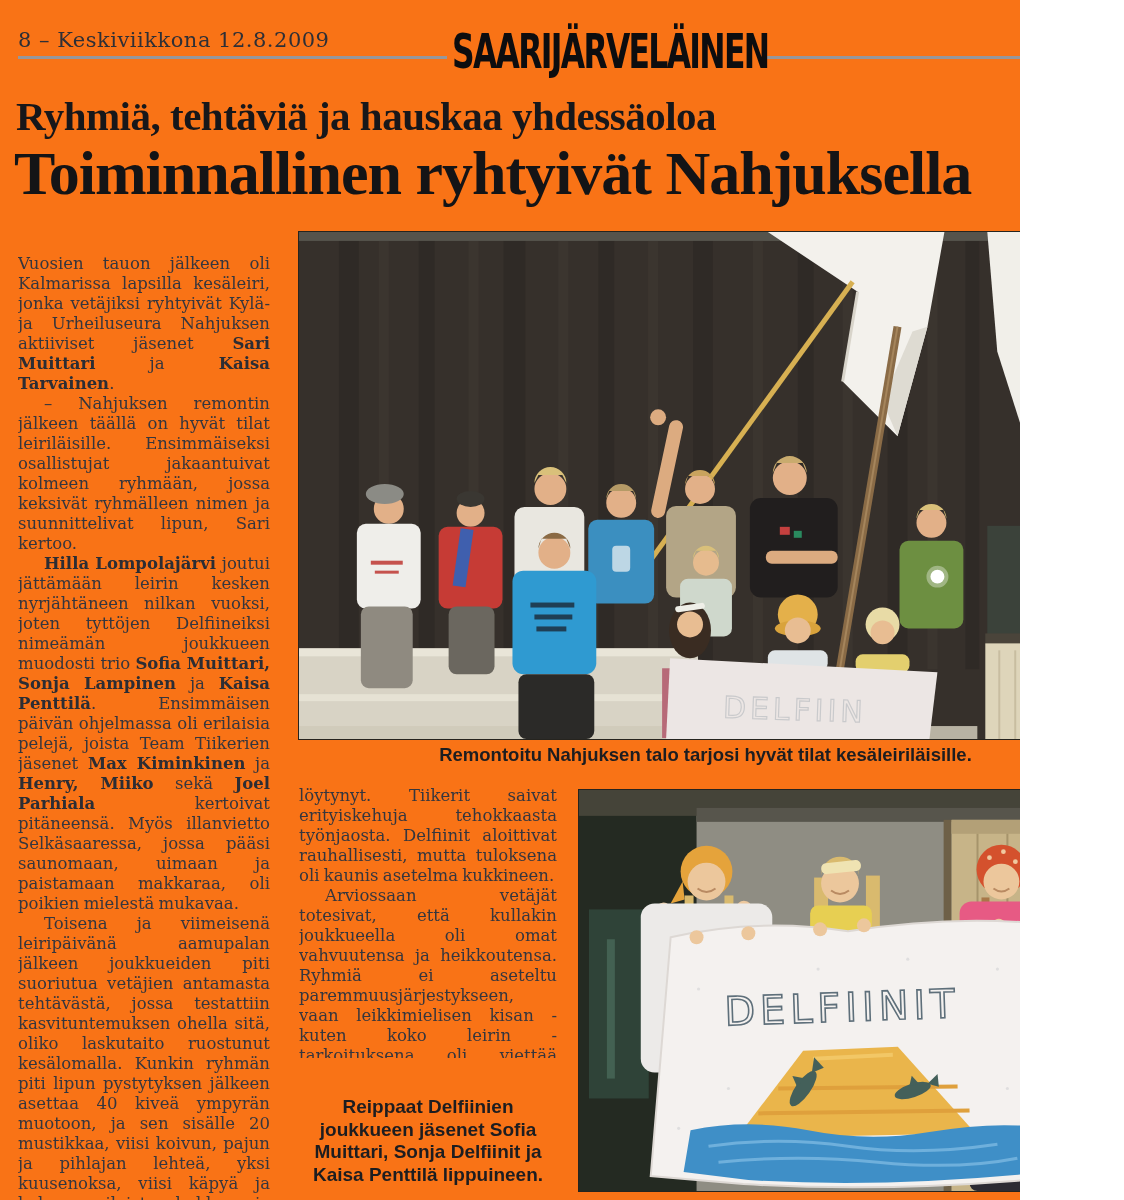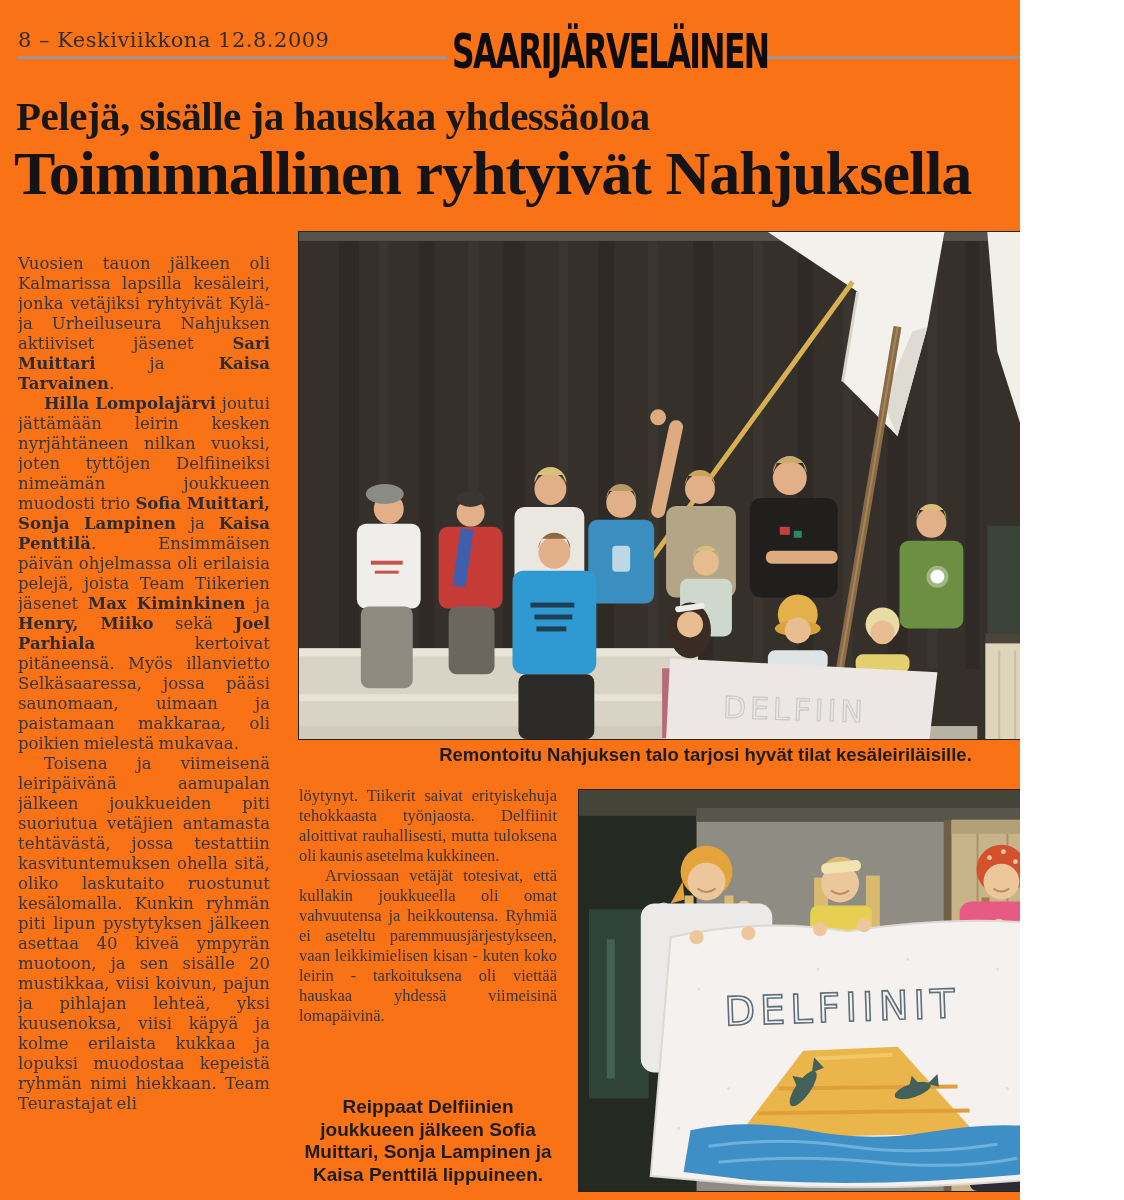--- a/index.html
+++ b/index.html
@@ -15,21 +15,21 @@
             transform:scale(0.85,1.28);transform-origin:left top;}
   
   .kicker{position:absolute;left:16px;top:92px;font-family:"Liberation Serif",serif;
           font-weight:bold;font-size:41px;color:#17171a;letter-spacing:-.5px;margin:0;}
   .headline{position:absolute;left:14px;top:138px;width:1104px;font-family:"Liberation Serif",serif;
             font-weight:bold;font-size:62px;color:#141416;letter-spacing:-1px;margin:0;white-space:nowrap;}
   
   .bodycol{position:absolute;overflow:hidden;font-size:16.5px;line-height:20px;
            text-align:justify;color:#35363e;word-spacing:-1px;margin-top:20px;}
   .col1{left:18px;top:234px;width:252px;height:964px;}
-  .col2{left:299px;top:766px;width:258px;height:272px;font-family:Liberation Serif, serif;}
+  .col2{left:299px;top:766px;width:258px;height:272px;}
   .bodycol p{margin:0;text-indent:26px;}
   .bodycol p.flush{text-indent:0;}
   .bodycol b{font-weight:bold;color:#2c2d34;}
   
   .photo{position:absolute;border:1px solid #26241f;box-sizing:border-box;background:#36302b;margin:0;}
   .photo1{left:298px;top:231px;width:815px;height:509px;}
   .photo2{left:578px;top:789px;width:535px;height:403px;}
   .photo svg{display:block;width:100%;height:100%;}
   
   .caption1{position:absolute;left:298px;top:744px;width:815px;text-align:center;
@@ -43,25 +43,26 @@
 </head>
 <body>
 
 <div class="page">
 
   <div class="issue">8 –  Keskiviikkona 12.8.2009</div>
   <div class="rule rule-left"></div>
   <div class="rule rule-right"></div>
   <div class="masthead">SAARIJÄRVELÄINEN</div>
 
-  <h2 class="kicker">Pelejä, sisälle ja hauskaa yhdessäoloa</h2>
+  <h2 class="kicker">Ryhmiä, tehtäviä ja hauskaa yhdessäoloa</h2>
   <h1 class="headline">Toiminnallinen ryhtyivät Nahjuksella</h1>
 
   <section class="bodycol col1">
     <p class="flush"><span>Vuosien tauon jälkeen oli Kalmarissa lapsilla kesäleiri, jonka vetäjiksi ryhtyivät Kylä- ja Urheiluseura Nahjuksen aktiiviset jäsenet </span><b>Sari Muittari</b><span> ja </span><b>Kaisa Tarvainen</b><span>.</span></p>
+    <p><span>– Nahjuksen remontin jälkeen täällä on hyvät tilat leiriläisille. Ensimmäiseksi osallistujat jakaantuivat kolmeen ryhmään, jossa keksivät ryhmälleen nimen ja suunnittelivat lipun, Sari kertoo.</span></p>
     <p><b>Hilla Lompolajärvi</b><span> joutui jättämään leirin kesken nyrjähtäneen nilkan vuoksi, joten tyttöjen Delfiineiksi nimeämän joukkueen muodosti trio </span><b>Sofia Muittari, Sonja Lampinen</b><span> ja </span><b>Kaisa Penttilä</b><span>. Ensimmäisen päivän ohjelmassa oli erilaisia pelejä, joista Team Tiikerien jäsenet </span><b>Max Kiminkinen</b><span> ja </span><b>Henry, Miiko</b><span> sekä </span><b>Joel Parhiala</b><span> kertoivat pitäneensä. Myös illanvietto Selkäsaaressa, jossa pääsi saunomaan, uimaan ja paistamaan makkaraa, oli poikien mielestä mukavaa.</span></p>
     <p><span>Toisena ja viimeisenä leiripäivänä aamupalan jälkeen joukkueiden piti suoriutua vetäjien antamasta tehtävästä, jossa testattiin kasvituntemuksen ohella sitä, oliko laskutaito ruostunut kesälomalla. Kunkin ryhmän piti lipun pystytyksen jälkeen asettaa 40 kiveä ympyrän muotoon, ja sen sisälle 20 mustikkaa, viisi koivun, pajun ja pihlajan lehteä, yksi kuusenoksa, viisi käpyä ja kolme erilaista kukkaa ja lopuksi muodostaa kepeistä ryhmän nimi hiekkaan. Team Teurastajat eli </span></p>
   </section>
 
   <figure class="photo photo1">
     <svg viewBox="0 0 815 509" preserveAspectRatio="none">
 
       <g>
         <rect x="0" y="0" width="815" height="509" fill="#36302b"></rect>
         <rect x="0" y="0" width="815" height="9" fill="#5b5952" opacity="0.85"></rect>
@@ -223,21 +224,21 @@
   </figure>
 
   <figcaption class="caption1">Remontoitu Nahjuksen talo tarjosi hyvät tilat kesäleiriläisille.</figcaption>
 
   <section class="bodycol col2">
     <p class="flush"><span>löytynyt. Tiikerit saivat erityiskehuja tehokkaasta työnjaosta. Delfiinit aloittivat rauhallisesti, mutta tuloksena oli kaunis asetelma kukkineen.</span></p>
     <p><span>Arviossaan vetäjät totesivat, että kullakin joukkueella oli omat vahvuutensa ja heikkoutensa. Ryhmiä ei aseteltu paremmuusjärjestykseen, vaan leikkimielisen kisan - kuten koko leirin - tarkoituksena oli viettää hauskaa yhdessä viimeisinä lomapäivinä.</span></p>
   </section>
 
 
-  <div class="caption2">Reippaat Delfiinien joukkueen jälkeen Sofia Muittari, Sonja Lampinen ja Kaisa Penttilä lippuineen.</div>
+  <div class="caption2">Reippaat Delfiinien joukkueen jäsenet Sofia Muittari, Sonja Delfiinit ja Kaisa Penttilä lippuineen.</div>
 
   <figure class="photo photo2">
     <svg viewBox="0 0 535 403" preserveAspectRatio="none">
       <g>
         <rect x="0" y="0" width="535" height="403" fill="#8f8d83"></rect>
         <rect x="0" y="0" width="118" height="403" fill="#242a22"></rect>
         <rect x="10" y="120" width="60" height="190" fill="#3a5c4e" opacity="0.5"></rect>
         <rect x="28" y="150" width="8" height="140" fill="#58806c" opacity="0.5"></rect>
         <rect x="0" y="0" width="535" height="26" fill="#454439"></rect>
         <rect x="118" y="18" width="417" height="14" fill="#57554c"></rect>

